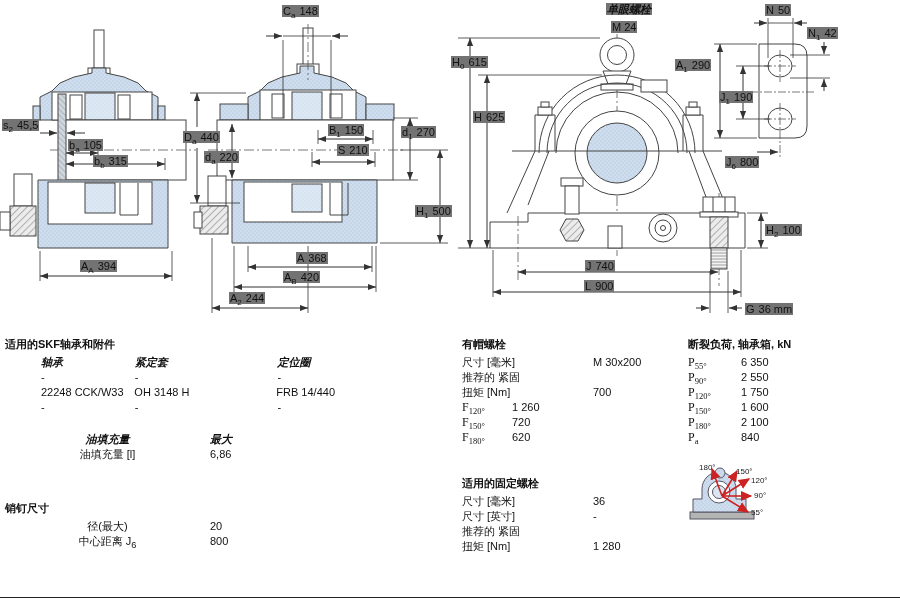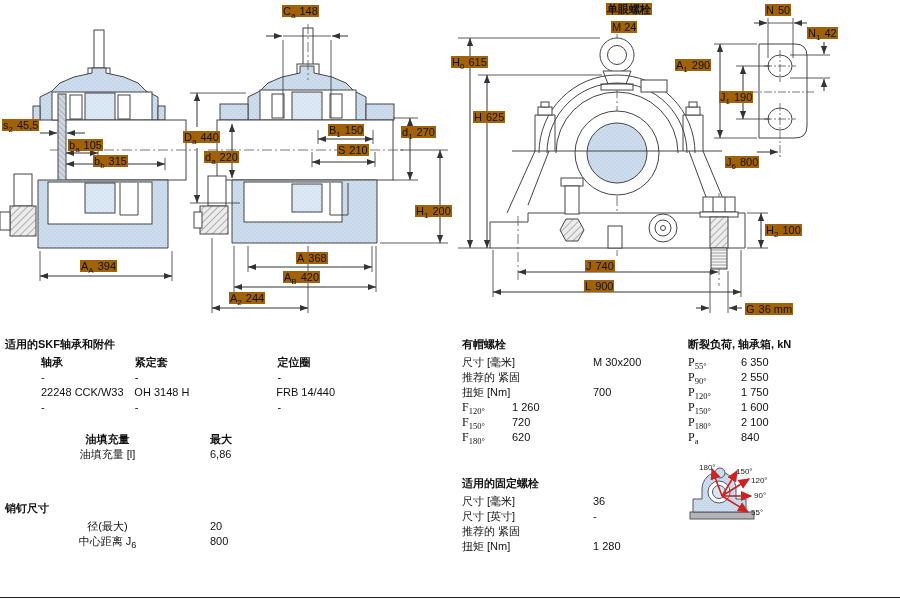--- a/index.html
+++ b/index.html
@@ -1,23 +1,23 @@
 <!DOCTYPE html>
 <html><head>
 <meta charset="utf-8">
 <style>
   html,body{margin:0;padding:0;background:#fff;}
   .page{position:relative;width:900px;height:600px;background:#fff;overflow:hidden;
         font-family:"Liberation Sans","DejaVu Sans",sans-serif;color:#111;}
   .page-bottom-line{position:absolute;left:0;top:597px;width:900px;height:0;border-top:1.5px solid #222;}
   svg.art{position:absolute;left:0;top:0;}
-  .dim{position:absolute;font-size:11px;line-height:12px;white-space:nowrap;background:#a16207;padding:0 1px;}
+  .dim{position:absolute;font-size:11px;line-height:12px;white-space:nowrap;background:#737373;padding:0 1px;}
   .dim sub{font-size:8px;line-height:0;}
   .dim .dv{margin-left:4px;}
-  .b{font-weight:bold;}
+  .b{font-weight:bold;font-style:italic;}
   .ang{position:absolute;font-size:8px;line-height:8px;color:#222;background:transparent;padding:0;}
   .tbl{position:absolute;font-size:11px;line-height:13px;}
   .tbl .ttl{font-weight:bold;margin-bottom:5px;white-space:nowrap;}
   .tr{display:flex;height:15px;align-items:flex-start;white-space:nowrap;}
   .c1{width:98px;padding-left:36px;} .c2{width:149px;} .c3{width:60px;}
   .lw205{width:205px;text-align:center;} .lw131{width:131px;} .lw50{width:50px;} .lw53{width:53px;}
   .ser{font-family:"Liberation Serif","DejaVu Serif",serif;font-size:12px;}
   .ser sub{font-size:8.5px;line-height:0;}
 </style>
 </head>
@@ -256,21 +256,21 @@
 <div class="dim" style="left:2px;top:119px"><span>s</span><sub>2</sub><span class="dv">45,5</span></div>
 <div class="dim" style="left:68px;top:139px"><span>b</span><sub>a</sub><span class="dv">105</span></div>
 <div class="dim" style="left:93px;top:155px"><span>b</span><sub>b</sub><span class="dv">315</span></div>
 <div class="dim" style="left:80px;top:260px"><span>A</span><sub>A</sub><span class="dv">394</span></div>
 <div class="dim" style="left:282px;top:5px"><span>C</span><sub>a</sub><span class="dv">148</span></div>
 <div class="dim" style="left:183px;top:131px"><span>D</span><sub>a</sub><span class="dv">440</span></div>
 <div class="dim" style="left:204px;top:151px"><span>d</span><sub>a</sub><span class="dv">220</span></div>
 <div class="dim" style="left:328px;top:124px"><span>B</span><sub>1</sub><span class="dv">150</span></div>
 <div class="dim" style="left:337px;top:144px"><span>S</span><sub></sub><span class="dv">210</span></div>
 <div class="dim" style="left:401px;top:126px"><span>d</span><sub>1</sub><span class="dv">270</span></div>
-<div class="dim" style="left:415px;top:205px"><span>H</span><sub>1</sub><span class="dv">200</span></div>
+<div class="dim" style="left:415px;top:205px"><span>H</span><sub>1</sub><span class="dv">500</span></div>
 <div class="dim" style="left:296px;top:252px"><span>A</span><sub></sub><span class="dv">368</span></div>
 <div class="dim" style="left:283px;top:271px"><span>A</span><sub>B</sub><span class="dv">420</span></div>
 <div class="dim" style="left:229px;top:292px"><span>A</span><sub>2</sub><span class="dv">244</span></div>
 <div class="dim b" style="left:606px;top:3px"><span>单眼螺栓</span></div>
 <div class="dim" style="left:611px;top:21px"><span>M 24</span></div>
 <div class="dim" style="left:451px;top:56px"><span>H</span><sub>0</sub><span class="dv">615</span></div>
 <div class="dim" style="left:473px;top:111px"><span>H</span><sub></sub><span class="dv">625</span></div>
 <div class="dim" style="left:765px;top:224px"><span>H</span><sub>2</sub><span class="dv">100</span></div>
 <div class="dim" style="left:585px;top:260px"><span>J</span><sub></sub><span class="dv">740</span></div>
 <div class="dim" style="left:584px;top:280px"><span>L</span><sub></sub><span class="dv">900</span></div>

